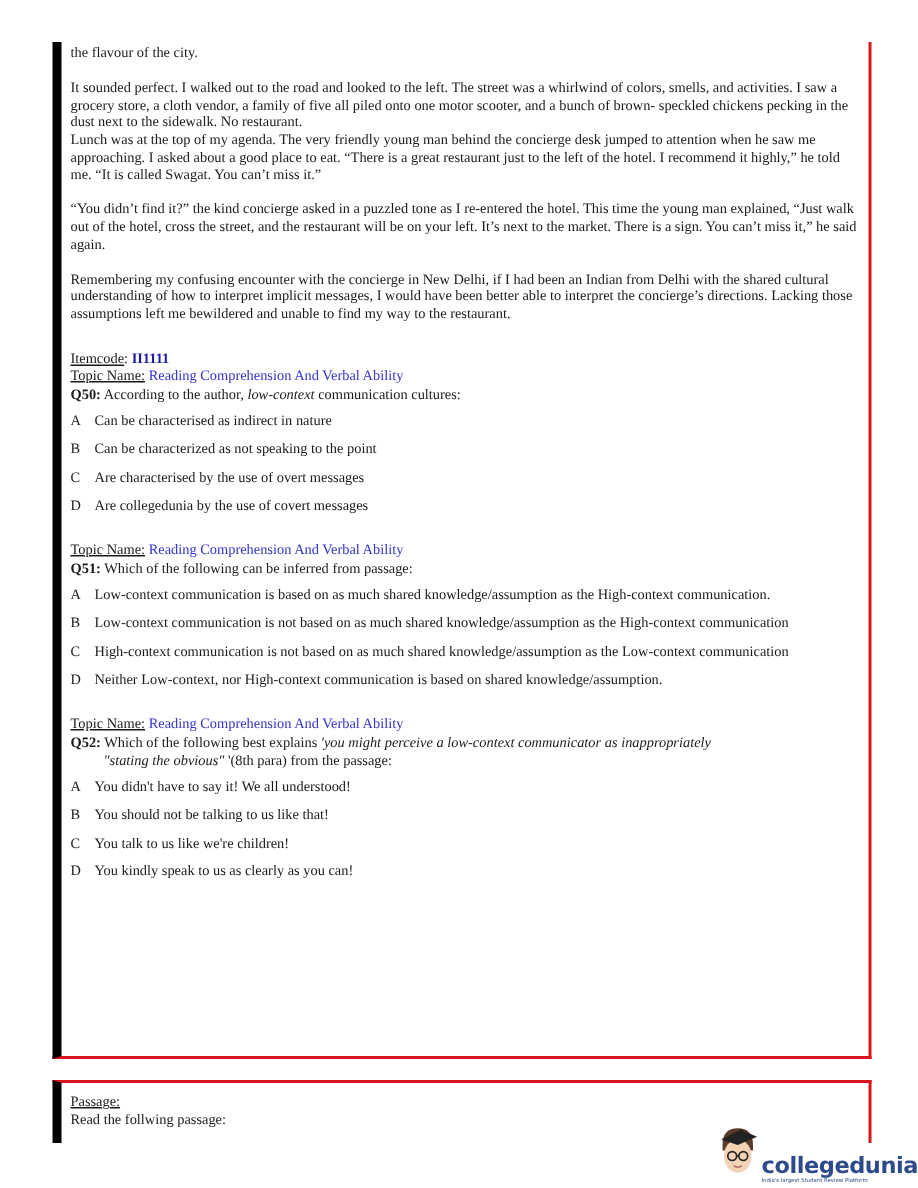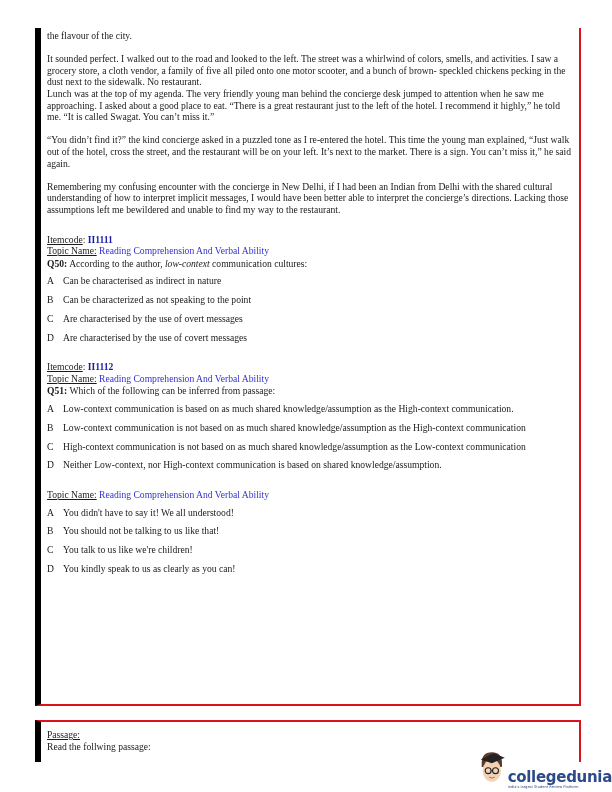--- a/index.html
+++ b/index.html
@@ -76,29 +76,26 @@
         <div class="opt">
             <span class="letter">B</span>
             <span class="txt">Can be characterized as not speaking to the point</span>
           </div>
         <div class="opt">
             <span class="letter">C</span>
             <span class="txt">Are characterised by the use of overt messages</span>
           </div>
         <div class="opt">
             <span class="letter">D</span>
-            <span class="txt">Are characterised by the use of covert messages</span>
+            <span class="txt">Are collegedunia by the use of covert messages</span>
           </div>
       </div>
     </div>
 
     <div class="item">
-      <div>
-        <span class="meta-label">Itemcode</span>: <span class="itemcode">II1112</span>
-      </div>
       <div>
         <span class="meta-label">Topic Name:</span> <span class="topic">Reading Comprehension And Verbal Ability</span>
       </div>
       <div class="q">
         <b>Q51:</b><span> Which of the following can be inferred from passage:</span>
       </div>
       <div class="opts">
         <div class="opt">
             <span class="letter">A</span>
             <span class="txt">Low-context communication is based on as much shared knowledge/assumption as the High-context communication.</span>
@@ -114,20 +111,24 @@
         <div class="opt">
             <span class="letter">D</span>
             <span class="txt">Neither Low-context, nor High-context communication is based on shared knowledge/assumption.</span>
           </div>
       </div>
     </div>
 
     <div class="item">
       <div>
         <span class="meta-label">Topic Name:</span> <span class="topic">Reading Comprehension And Verbal Ability</span>
+      </div>
+      <div class="q">
+        <b>Q52:</b><span> Which of the following best explains </span><i>'you might perceive a low-context communicator as inappropriately</i>
+        <div class="cont"><i>"stating the obvious"</i><span> '(8th para) from the passage:</span></div>
       </div>
       <div class="opts">
         <div class="opt">
             <span class="letter">A</span>
             <span class="txt">You didn't have to say it! We all understood!</span>
           </div>
         <div class="opt">
             <span class="letter">B</span>
             <span class="txt">You should not be talking to us like that!</span>
           </div>

